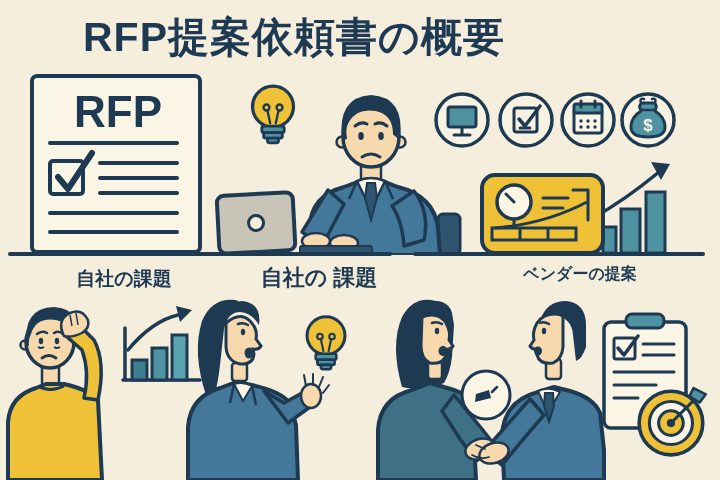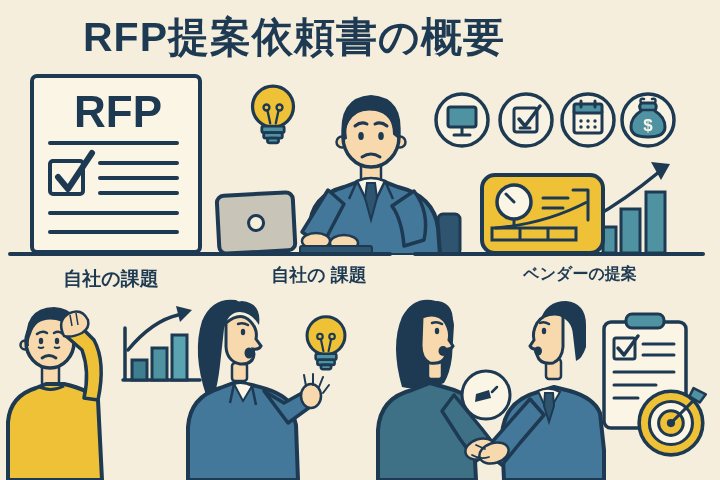--- a/index.html
+++ b/index.html
@@ -139,22 +139,22 @@
       <line x1="73" y1="70" x2="73" y2="82" stroke="#1d3a52" stroke-width="3"></line>
       <path d="M20,70 Q70,66 112,44" fill="none" stroke="#1d3a52" stroke-width="3"></path>
       <path d="M68,40 L93,40 M68,50 L88,50" stroke="#1d3a52" stroke-width="3" stroke-linecap="round"></path>
       <path d="M98,32 L113,32 L113,62" fill="none" stroke="#1d3a52" stroke-width="3" stroke-linecap="round" stroke-linejoin="round"></path>
     </g>
   </svg>
 
   <div class="abs desk-line" style="left:8px;width:384px;"></div>
   <div class="abs desk-line" style="left:413px;width:292px;"></div>
 
-  <div class="abs sec-label" style="left:31px;top:266px;width:160px;font-size:19px;text-align:center;">自社の課題</div>
-  <div class="abs sec-label" style="left:239px;top:263px;width:160px;font-size:18px;">自社の 課題</div>
+  <div class="abs sec-label" style="left:44px;top:266px;width:160px;font-size:19px;text-align:center;">自社の課題</div>
+  <div class="abs sec-label" style="left:239px;top:263px;width:160px;font-size:22px;">自社の 課題</div>
   <div class="abs sec-label" style="left:495px;top:264px;width:170px;font-size:16px;">ベンダーの提案</div>
 
   <svg class="abs" style="left:2px;top:300px;" width="120" height="180" viewBox="0 0 120 180">
     <rect x="40" y="64" width="17" height="22" rx="3" fill="#f8d8ad" stroke="#1d3a52" stroke-width="2.5"></rect>
     <path d="M6,180 L6,122 Q8,96 34,88 L44,84 L62,84 Q88,90 96,100 L100,180 Z" fill="#efc137" stroke="#1d3a52" stroke-width="4" stroke-linejoin="round"></path>
     <path d="M36,86 Q48,93 62,86" stroke="#1d3a52" stroke-width="3" fill="none"></path>
     <g>
       <circle cx="23" cy="45" r="4.5" fill="#f8d8ad" stroke="#1d3a52" stroke-width="2.5"></circle>
       <ellipse cx="48" cy="42" rx="24" ry="26" fill="#f8d8ad" stroke="#1d3a52" stroke-width="3.5"></ellipse>
       <path d="M25,46 Q20,8 52,7 Q82,9 75,44 L70,42 Q72,24 54,20 Q34,17 29,34 Q26,40 27,46 Z" fill="#1d3a52"></path>

